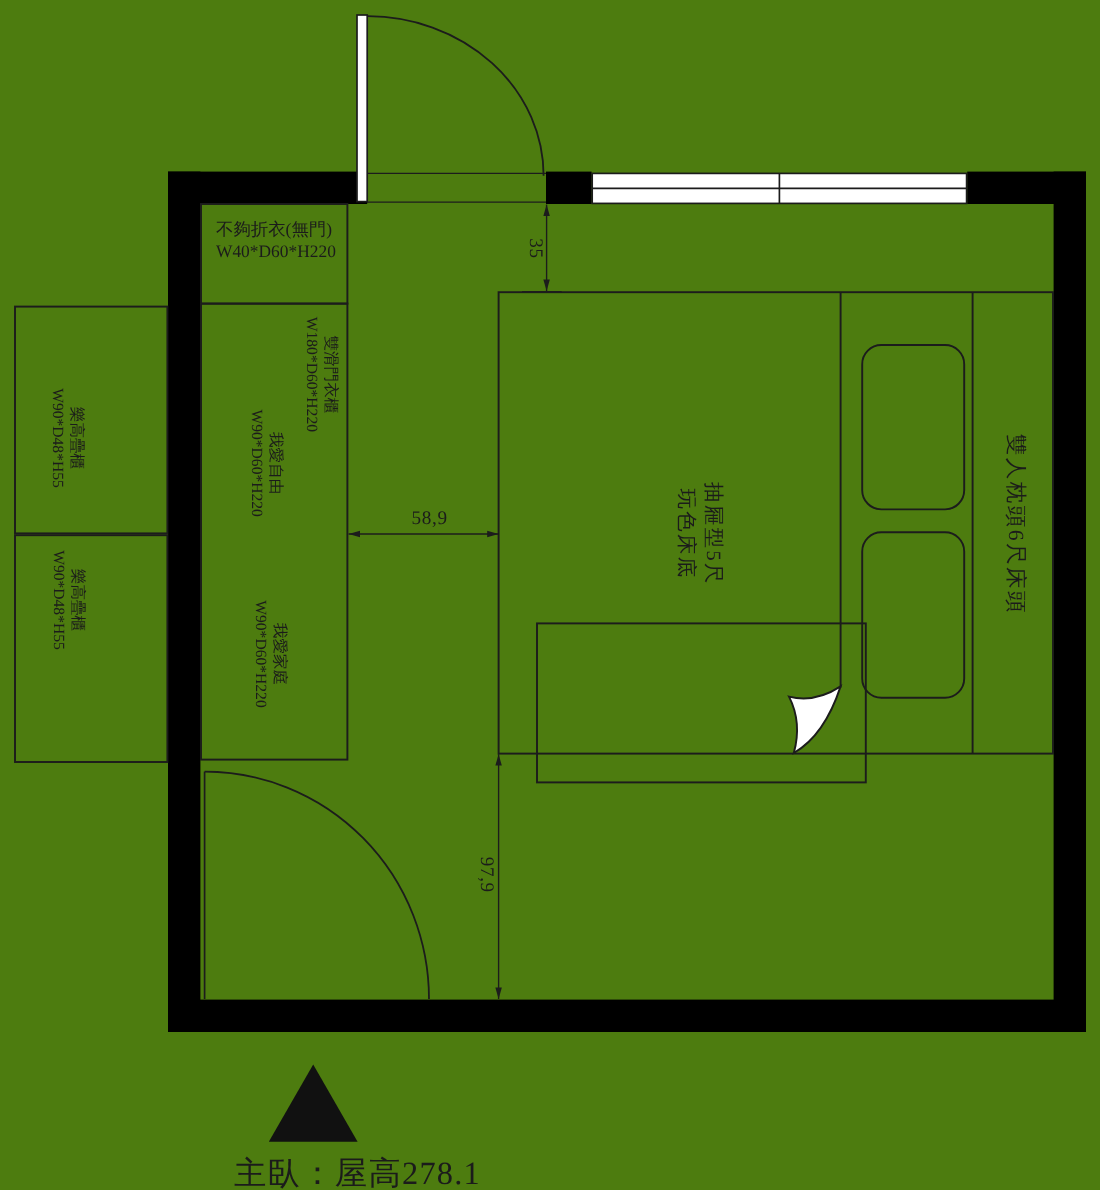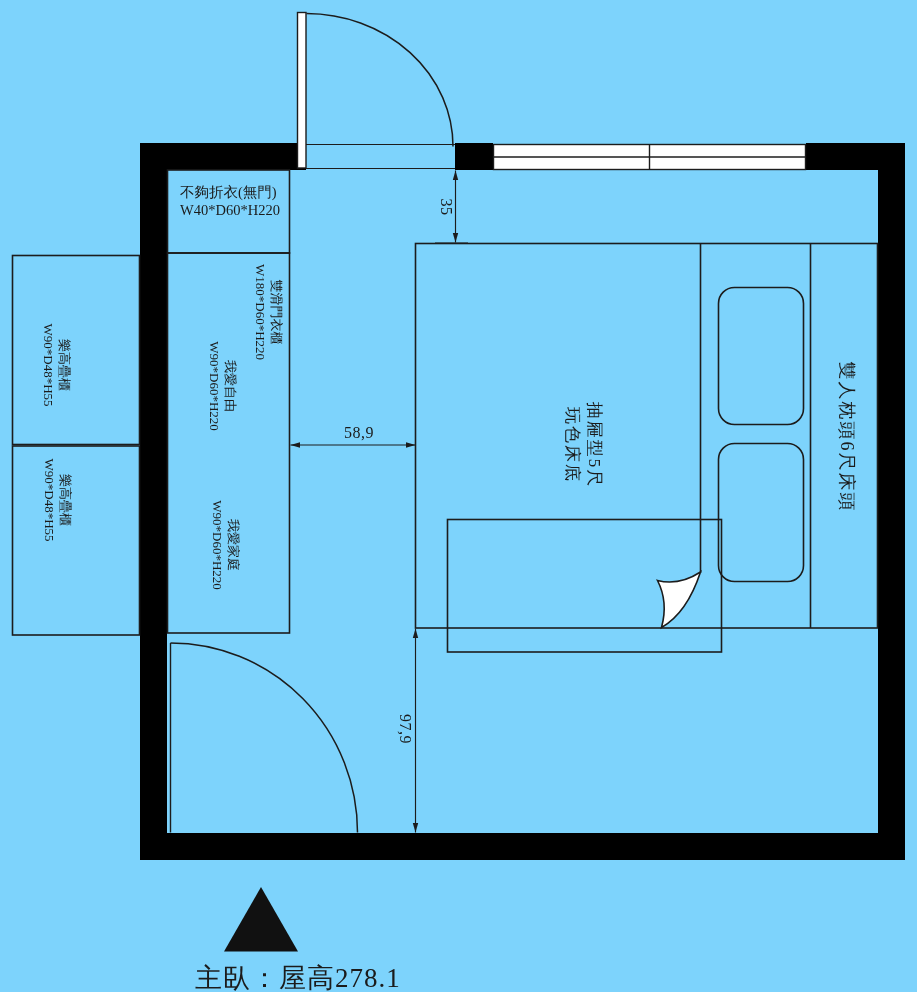--- a/index.html
+++ b/index.html
@@ -1,17 +1,17 @@
 <!DOCTYPE html>
 <html><head>
 <meta charset="utf-8">
 <style>
   html,body{margin:0;padding:0;background:#ffffff;}
   .canvas{
-    position:relative;width:917px;height:992px;background:#7dd3fc;overflow:hidden;
+    position:relative;width:917px;height:992px;background:#4d7c0f;overflow:hidden;
     font-family:"Liberation Serif","DejaVu Serif",serif;color:#1b1b1b;
   }
   .plan-svg{position:absolute;left:0;top:0;}
   .lbl{position:absolute;white-space:nowrap;color:#1b1b1b;}
   .pair{font-size:13px;line-height:16px;}
   .rot{
     display:flex;flex-direction:column;align-items:center;justify-content:center;
     text-align:center;transform:rotate(90deg);
   }
   .horiz{font-size:14.5px;line-height:17.5px;}
@@ -128,19 +128,19 @@
     <div>抽屜型5尺</div>
     <div>玩色床底</div>
   </div>
 
   <div class="lbl headlbl rot" style="left:761px;top:425px;width:172px;height:24px;">
     <div>雙人枕頭6尺床頭</div>
   </div>
 
   <div class="lbl dim rot" style="left:429px;top:198px;width:34px;height:18px;">35</div>
 
-  <div class="lbl dim dim-h" style="left:314px;top:424px;width:60px;text-align:right;">58,9</div>
+  <div class="lbl dim dim-h" style="left:328px;top:424px;width:60px;">58,9</div>
 
   <div class="lbl dim rot" style="left:382px;top:720px;width:46px;height:18px;">97,9</div>
 
   <div class="lbl title" style="left:195px;top:960px;">主臥：屋高278.1</div>
 
 </div>
 
 </body></html>

